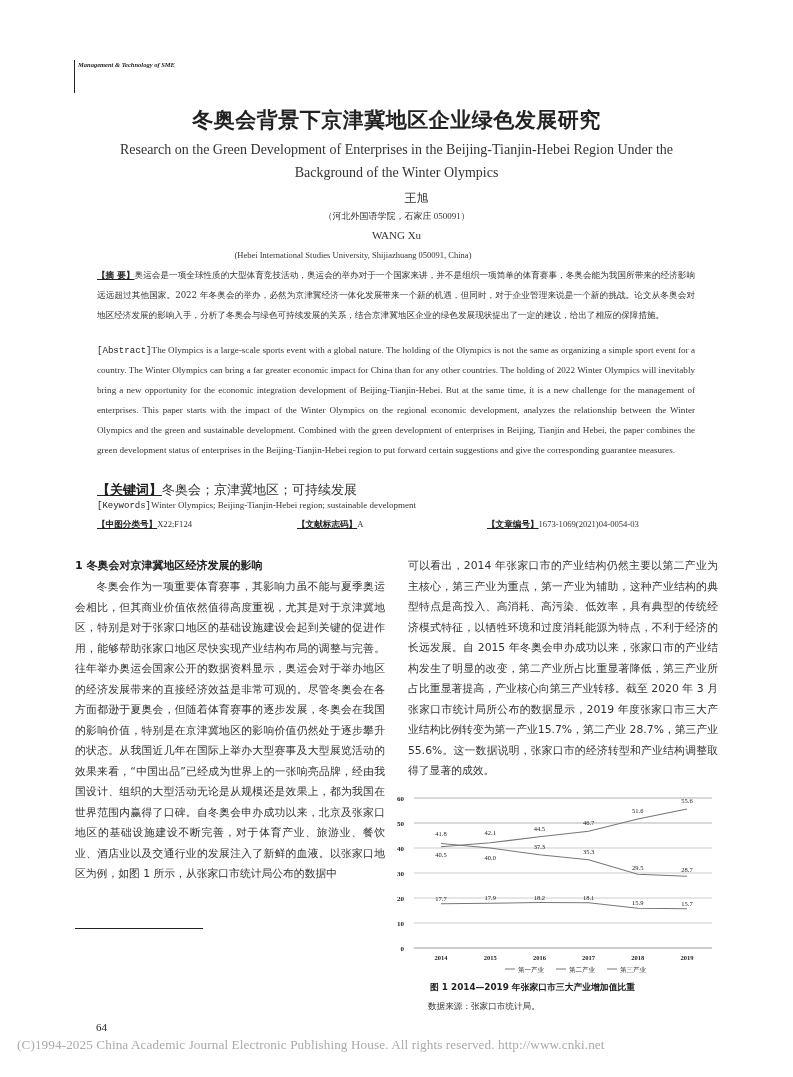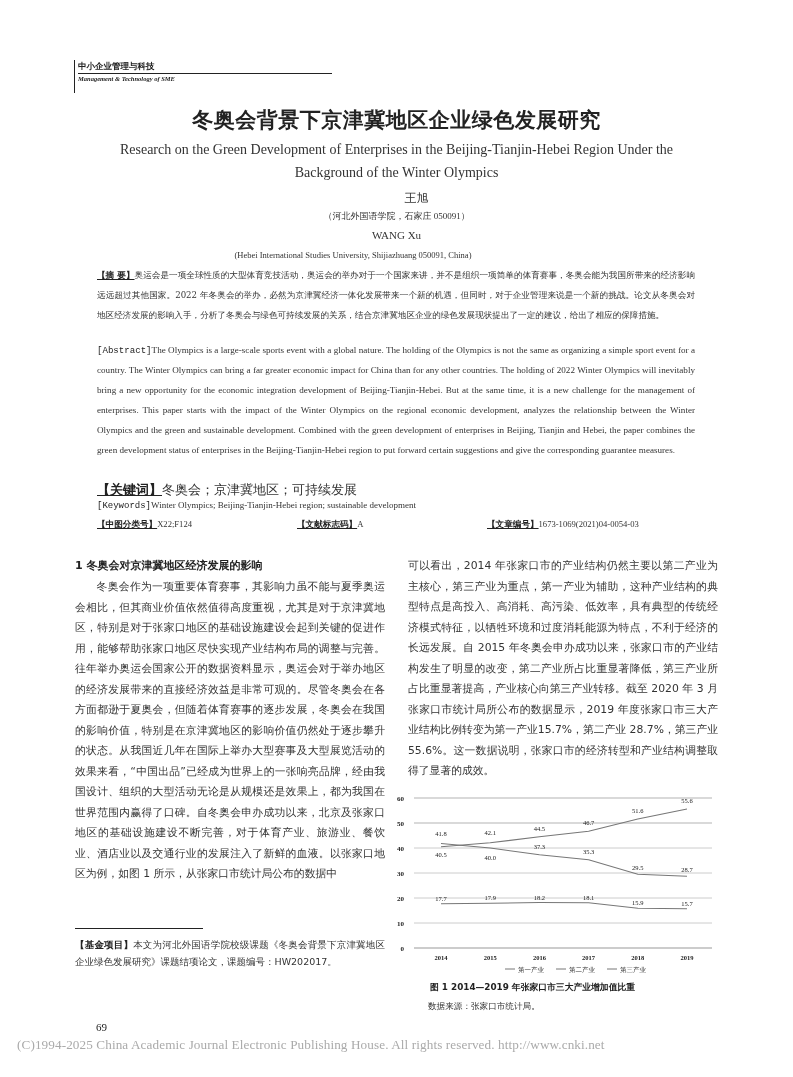--- a/index.html
+++ b/index.html
@@ -41,21 +41,20 @@
 
   .chart { position: absolute; left: 390px; top: 790px; width: 330px; height: 190px; }
   .chart svg { position: absolute; left: 0; top: 0; }
   .fig-caption { position: absolute; left: 430px; top: 982px; font-family: "DejaVu Sans", sans-serif; font-size: 8.8px; font-weight: bold; color: #222; white-space: nowrap; }
   .fig-source { position: absolute; left: 428px; top: 1001px; font-family: "DejaVu Serif", serif; font-size: 8.6px; color: #333; white-space: nowrap; }
 </style>
 </head>
 <body>
 
 <div class="journal-head">
-  <div class="journal-cn">中小企业管理与科技</div>
   <div class="journal-en">Management &amp; Technology of SME</div>
 </div>
 
 <h1 class="title-cn">冬奥会背景下京津冀地区企业绿色发展研究</h1>
 <div class="title-en">Research on the Green Development of Enterprises in the Beijing-Tianjin-Hebei Region Under the Background of the Winter Olympics</div>
 <div class="author-cn">王旭</div>
 <div class="affil-cn">（河北外国语学院，石家庄 050091）</div>
 <div class="author-en">WANG Xu</div>
 <div class="affil-en">(Hebei International Studies University, Shijiazhuang 050091, China)</div>
 
@@ -133,17 +132,16 @@
       <text x="179" y="182" font-size="6.5" font-family="DejaVu Sans, sans-serif" fill="#333">第二产业</text>
       <line x1="217" x2="227" y1="179" y2="179" stroke="#777777" stroke-width="1"></line>
       <text x="230" y="182" font-size="6.5" font-family="DejaVu Sans, sans-serif" fill="#333">第三产业</text>
     </svg>
 </div>
 <div class="fig-caption">图 1   2014—2019 年张家口市三大产业增加值比重</div>
 <div class="fig-source">数据来源：张家口市统计局。</div>
 
 <div class="footnote-rule"></div>
 <div class="footnotes">
-  <div><span class="fn-tag">【基金项目】</span><span>本文为河北外国语学院校级课题《冬奥会背景下京津冀地区企业绿色发展研究》课题结项论文，课题编号：HW202017。</span></div>
 </div>
 
-<div class="page-number">69</div>
+<div class="page-number">64</div>
 <div class="copyright">(C)1994-2025 China Academic Journal Electronic Publishing House. All rights reserved.    http://www.cnki.net</div>
 
 </body></html>

